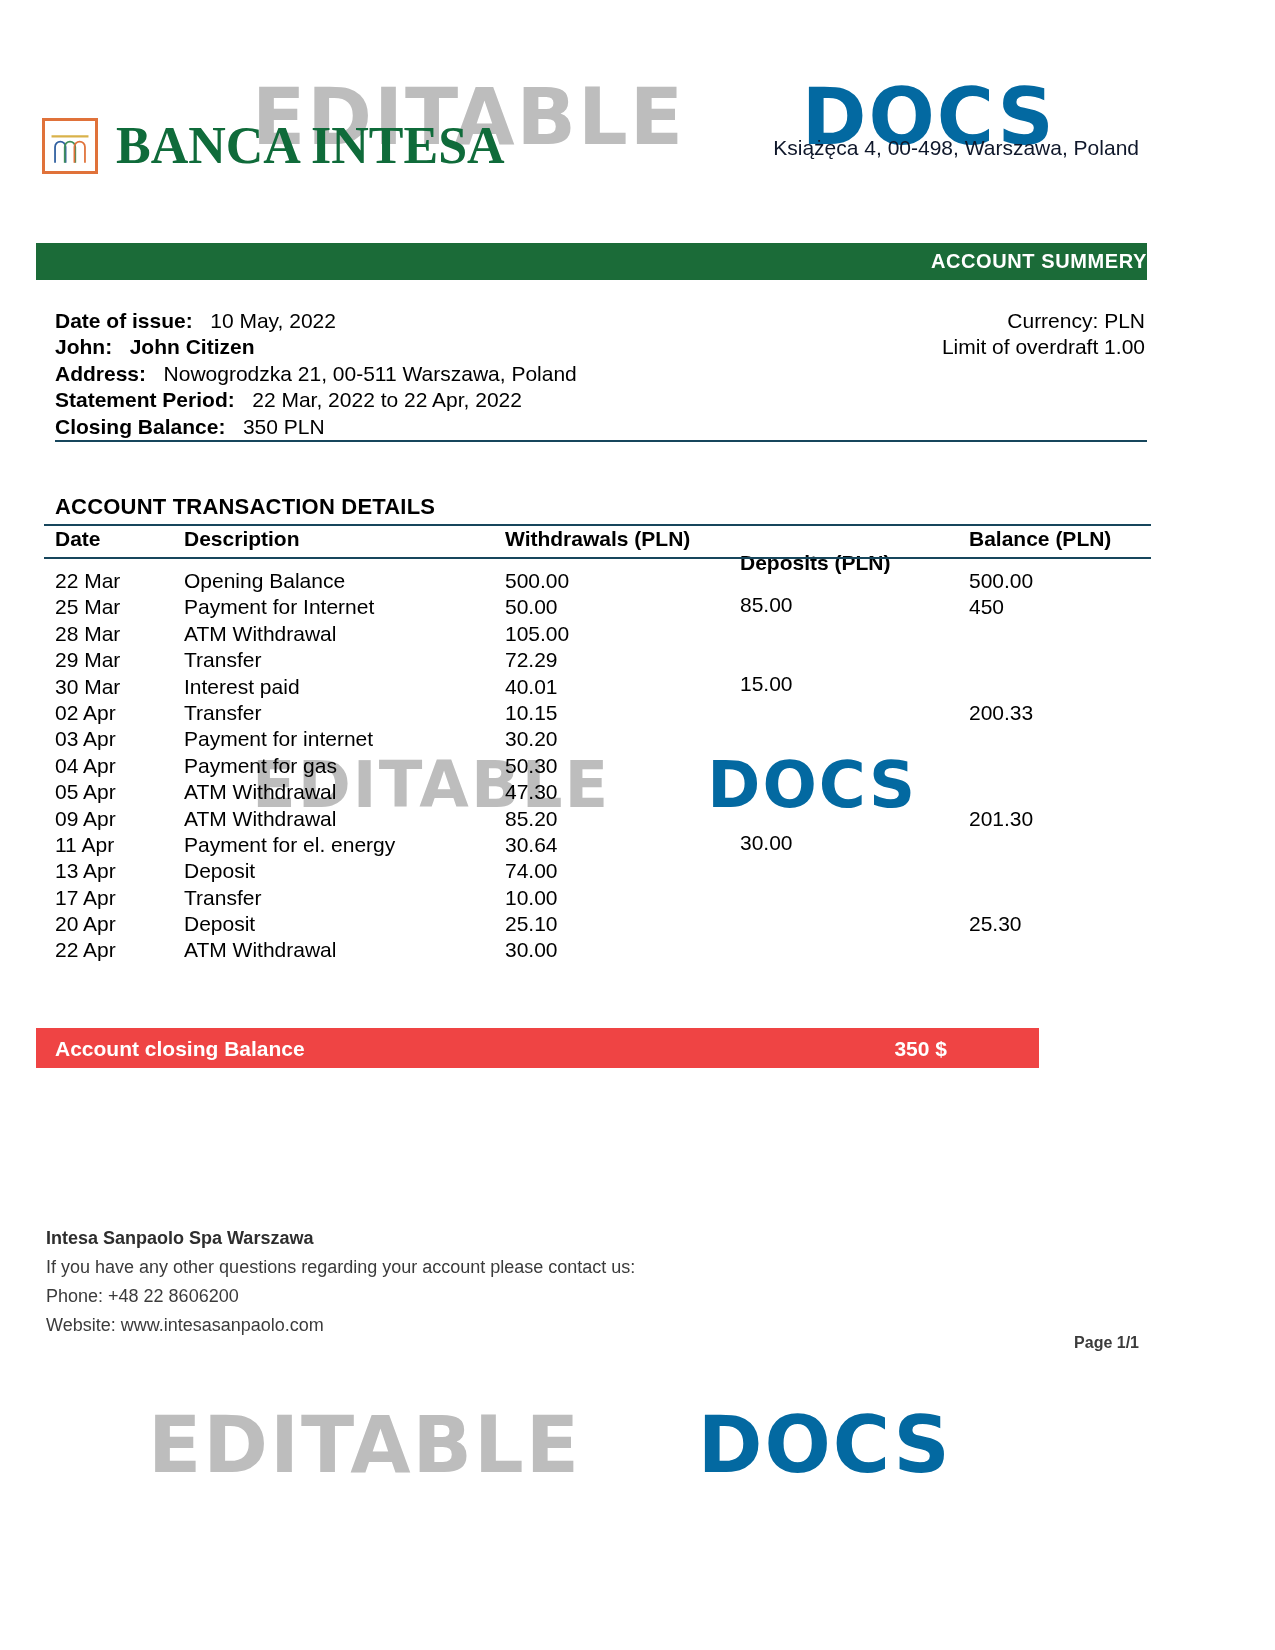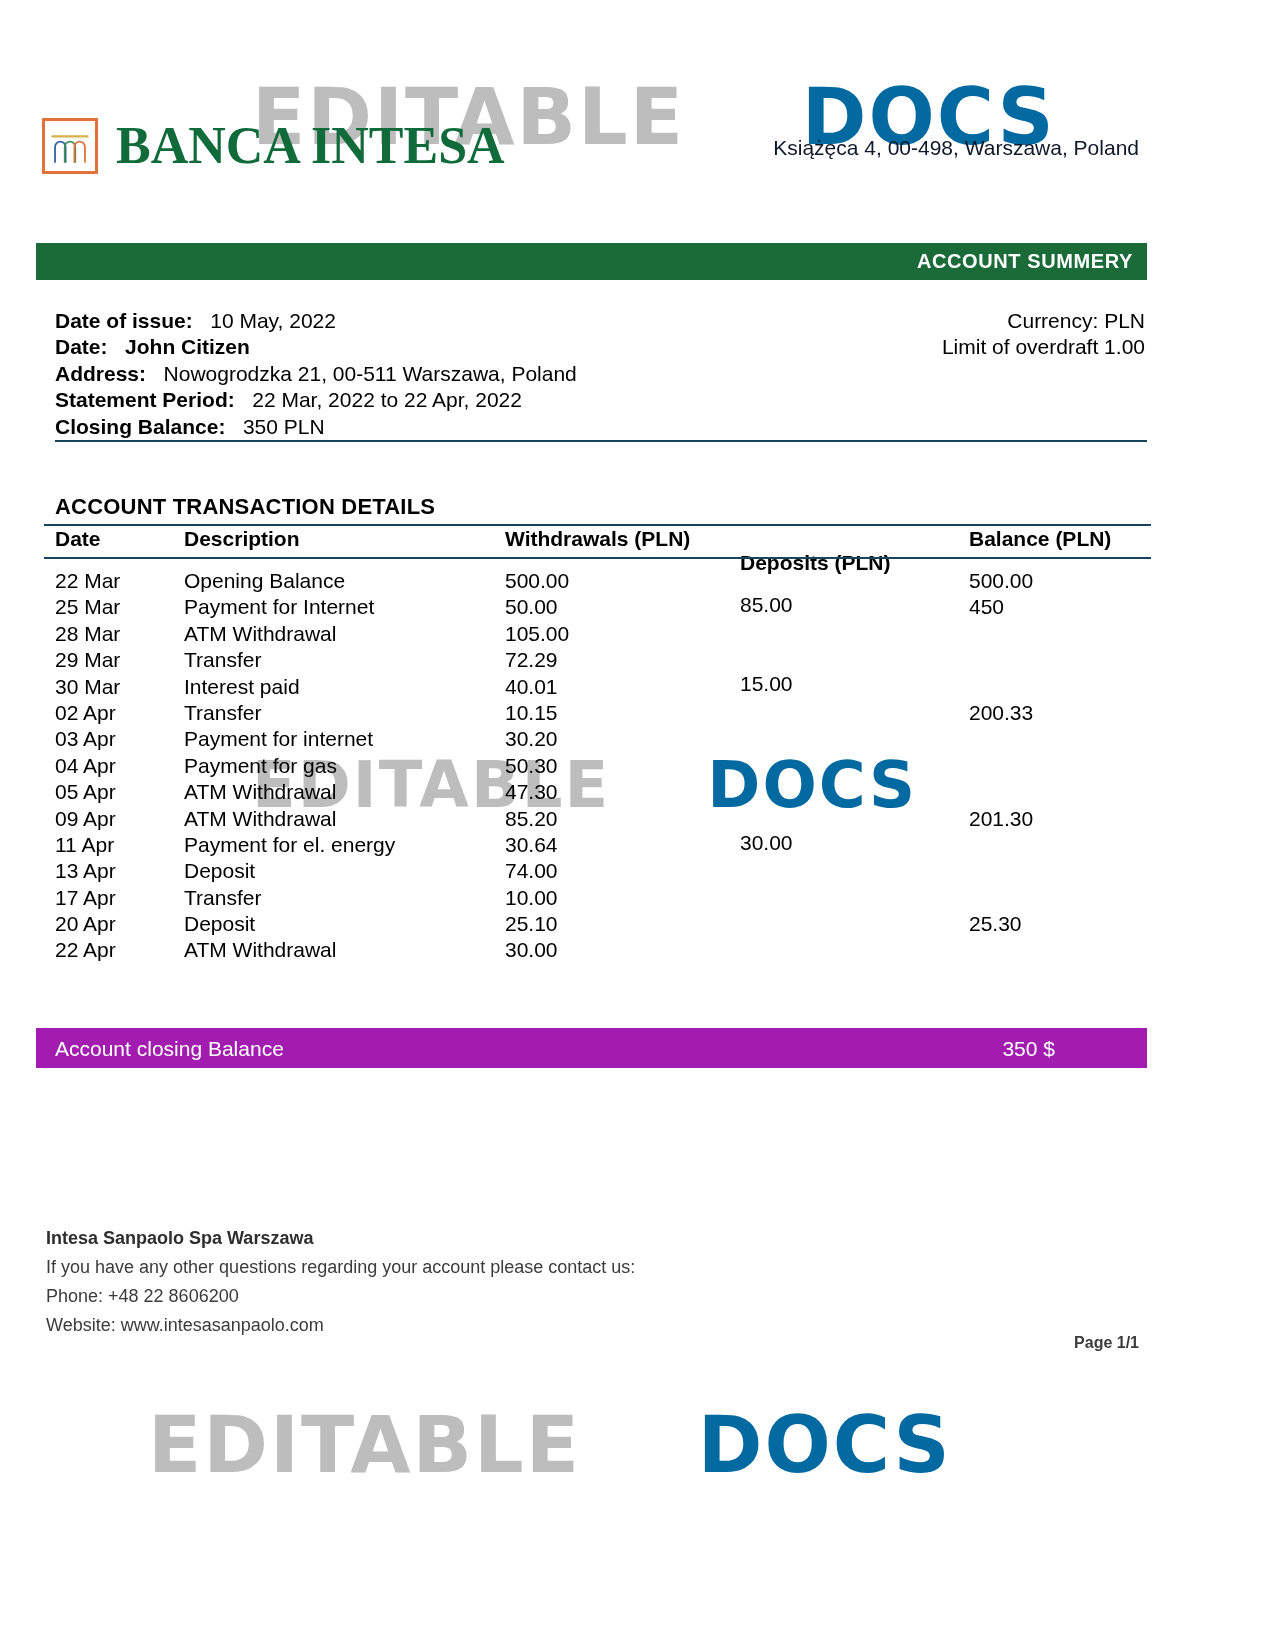--- a/index.html
+++ b/index.html
@@ -98,21 +98,20 @@
     height: 37px;
     background: #1b6b38;
     color: #ffffff;
     font-size: 20px;
     font-weight: 700;
     letter-spacing: .6px;
     display: flex;
     align-items: center;
     justify-content: flex-end;
     box-sizing: border-box;
-    padding-right: 14px;
   }
 
   
   .summary {
     position: absolute;
     left: 36px;
     top: 308px;
     width: 1111px;
     height: 135px;
   }
@@ -199,26 +198,26 @@
   .tx-head .c-desc { left: 140px; }
   .tx-head .c-wd   { left: 461px; }
   .tx-head .c-dep  { left: 696px; }
   .tx-head .c-bal  { left: 925px; }
 
   
   .closing {
     position: absolute;
     left: 36px;
     top: 1028px;
-    width: 1111px;
+    width: 1003px;
     height: 40px;
-    background: #a21caf;
+    background: #ef4444;
     color: #ffffff;
     font-size: 21px;
-    font-weight: 400;
+    font-weight: 700;
     box-sizing: border-box;
   }
   .closing .label {
     position: absolute;
     left: 19px;
     top: 9px;
   }
   .closing .value {
     position: absolute;
     right: 92px;
@@ -288,21 +287,21 @@
   </div>
 
   <div class="summary">
     <div class="summary-left">
       <div class="row">
         <b>Date of issue:</b>
         <span>&nbsp;</span>
         <span>10 May, 2022</span>
       </div>
       <div class="row">
-        <b>Date:</b>
+        <b>John:</b>
         <b>&nbsp;</b>
         <b>John Citizen</b>
       </div>
       <div class="row">
         <b>Address:</b>
         <span>&nbsp;</span>
         <span>Nowogrodzka 21, 00-511 Warszawa, Poland</span>
       </div>
       <div class="row">
         <b>Statement Period:</b>

